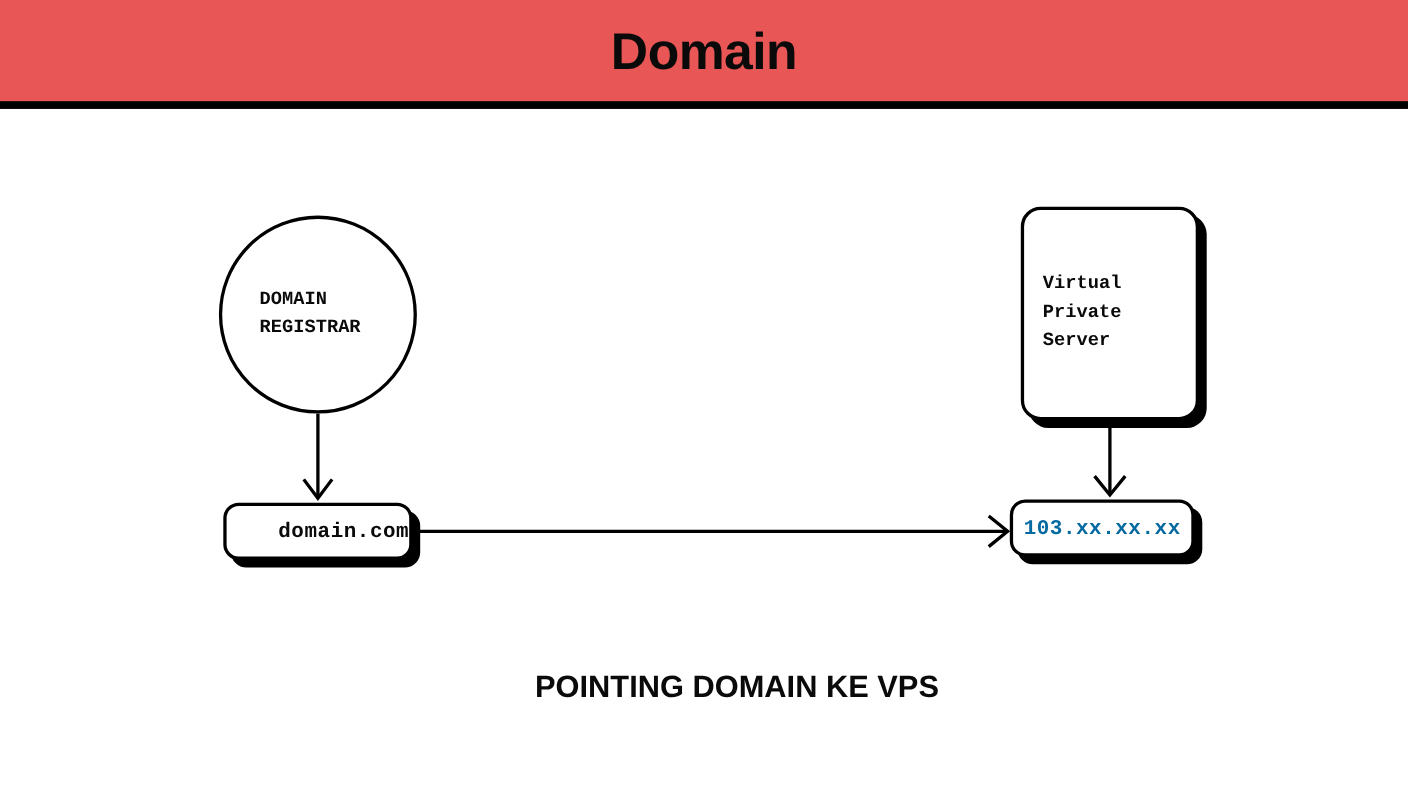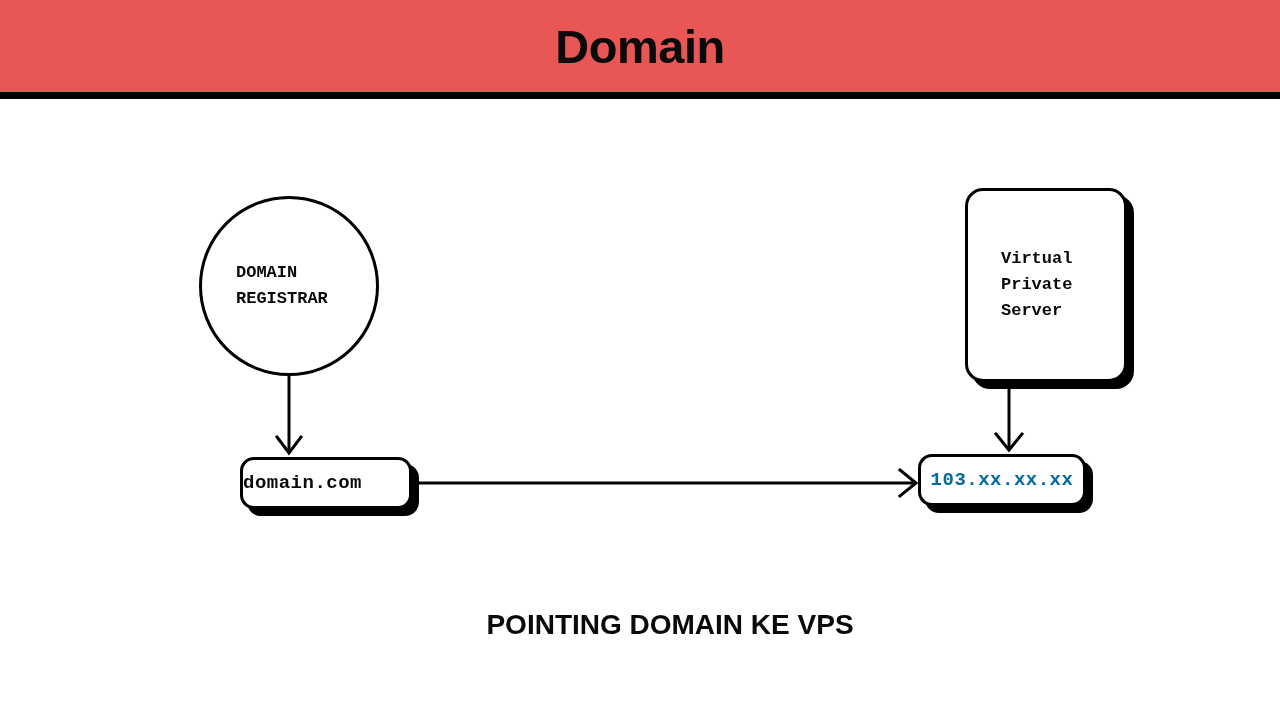--- a/index.html
+++ b/index.html
@@ -90,43 +90,41 @@
 
   
   #node-vps {
     left: 928px;
     top: 89px;
     width: 162px;
     height: 194px;
     border-radius: 18px;
     box-shadow: 7px 7px 0 0 #000000;
     justify-content: flex-start;
-    padding-left: 33px;
-    margin-left: 37px;
+    padding-left: 17px;
   }
   #node-vps .node-text {
     font-family: "Liberation Mono", "DejaVu Sans Mono", monospace;
     font-weight: bold;
     font-size: 17px;
     line-height: 26px;
     color: #0a0a0a;
     white-space: pre-line;
     text-align: left;
   }
 
   
   #node-domain {
     left: 203px;
     top: 358px;
     width: 172px;
     height: 52px;
     border-radius: 14px;
     box-shadow: 7px 7px 0 0 #000000;
-    justify-content: flex-start;
-    margin-left: 37px;
+    justify-content: flex-end;
   }
   #node-domain .node-text {
     font-family: "Liberation Mono", "DejaVu Sans Mono", monospace;
     font-weight: bold;
     font-size: 19px;
     color: #0a0a0a;
     letter-spacing: 0.5px;
   }
 
   

